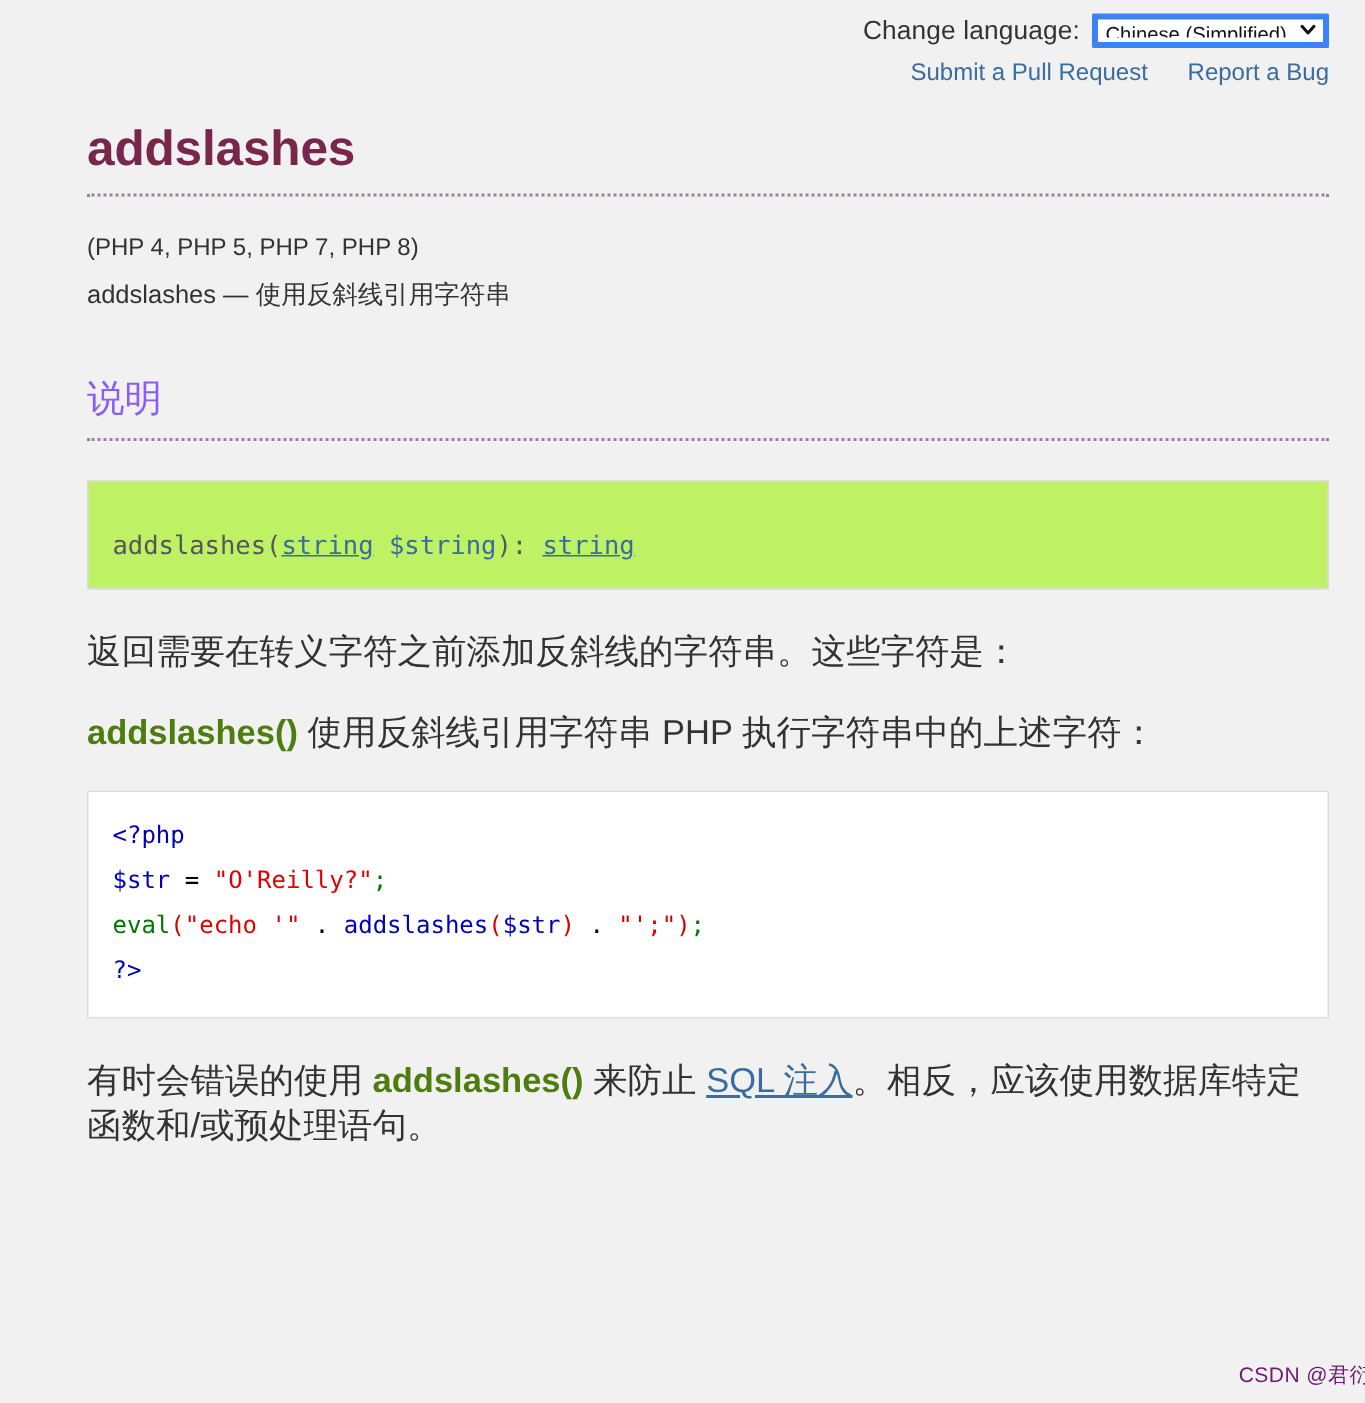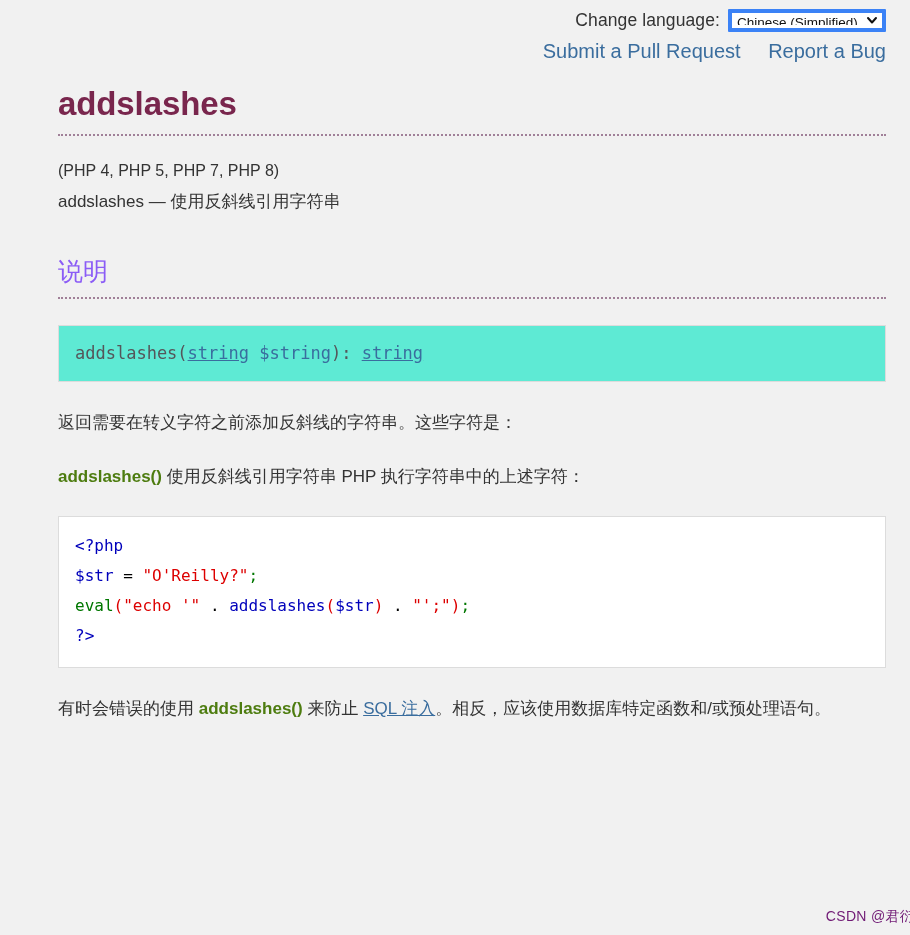--- a/index.html
+++ b/index.html
@@ -73,21 +73,21 @@
     transform: translateY(-50%);
     pointer-events: none;
     font-size: 11px;
     color: #111;
     font-weight: bold;
     line-height: 1;
   }
 
   .link-row {
     margin-top: 8px;
-    font-size: 20px;
+    font-size: 16px;
   }
   .link-row a {
     color: #3a6d9e;
     text-decoration: none;
     margin-left: 22px;
   }
 
   
   h1.page-title {
     font-size: 33px;
@@ -125,42 +125,42 @@
     color: #8b5cf6;
     margin: 46px 0 0 0;
     line-height: 30px;
   }
   h2.sect-title + .dotted-rule {
     margin-top: 11px;
   }
 
   
   .methodsynopsis {
-    background: #5eead4;
+    background: #bef264;
     border: 1px solid #dcdcdc;
     margin-top: 26px;
-    padding: 15px 16px 16px 16px;
+    padding: 31px 16px 16px 16px;
     font-family: "DejaVu Sans Mono", "Liberation Mono", monospace;
     font-size: 17px;
     line-height: 24px;
     color: #55565a;
     white-space: nowrap;
     overflow: hidden;
   }
   .methodsynopsis .mname { color: #55565a; }
   .methodsynopsis .punct { color: #55565a; }
   .methodsynopsis .type {
     color: #3a6d9e;
     text-decoration: underline;
   }
   .methodsynopsis .param { color: #3a6d9e; }
 
   
   p.para {
-    font-size: 17px;
+    font-size: 23px;
     color: #333;
     line-height: 30px;
     margin: 26px 0 0 0;
   }
   p.para.tight { margin-top: 24px; }
 
   ul.charlist {
     margin: 17px 0 0 0;
     padding-left: 16px;
     list-style: none;

